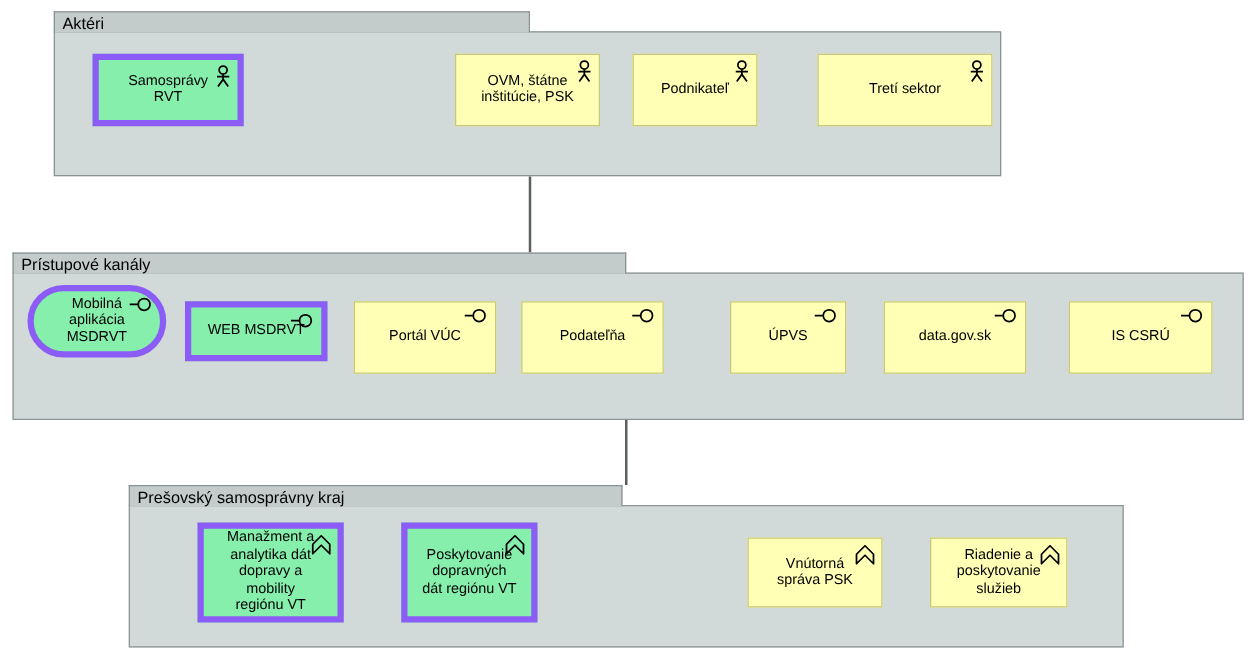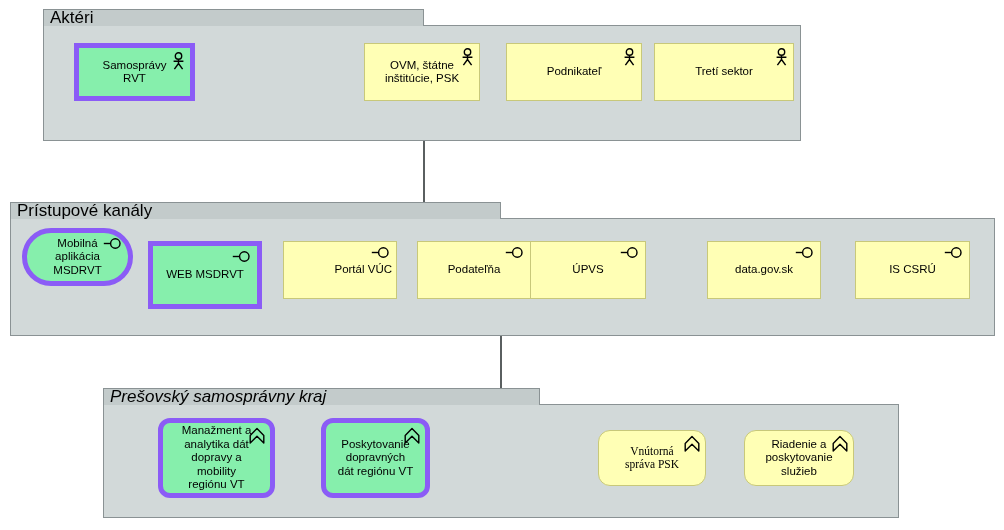--- a/index.html
+++ b/index.html
@@ -29,21 +29,21 @@
     top: 0;
     left: 0;
     height: 17px;
     box-sizing: border-box;
     background: #c3cbcb;
     border: 1px solid #8a9294;
     border-bottom: none;
     display: flex;
     align-items: center;
     padding-left: 6px;
-    font-size: 17px;
+    font-size: 13px;
     color: #000000;
     white-space: nowrap;
     z-index: 3;
   }
   .group-body {
     position: absolute;
     left: 0;
     top: 16px;
     right: 0;
     bottom: 0;
@@ -82,21 +82,21 @@
   }
   .node.yellow {
     background: #ffffb5;
     border: 1px solid #c8c87a;
   }
   .node.green {
     background: #86efac;
     border: 5px solid #8b5cf6;
   }
   .node.rounded {
-    border-radius: 12px;
+    border-radius: 0;
   }
 
   
   .node-icon {
     position: absolute;
     top: 4px;
     right: 5px;
     z-index: 2;
     line-height: 0;
   }
@@ -126,21 +126,21 @@
     <div class="node yellow" style="left: 364px; top: 43px; width: 116px; height: 58px;">
       <span class="label">OVM, štátne
 inštitúcie, PSK</span>
       <span class="node-icon">
         <svg width="13" height="18" viewBox="0 0 13 18">
           <circle cx="6.5" cy="4" r="3.2" fill="none" stroke="#000" stroke-width="1.4"></circle>
           <path d="M6.5 7.4 L6.5 11.5 M1.6 9.3 L11.4 9.3 M6.5 11.5 L2.4 17.2 M6.5 11.5 L10.6 17.2" fill="none" stroke="#000" stroke-width="1.4"></path>
         </svg>
       </span>
     </div>
-    <div class="node yellow" style="left: 506px; top: 43px; width: 136px; height: 58px;">
+    <div class="node yellow" style="left: 506px; top: 43px; width: 100px; height: 58px;">
       <span class="label">Podnikateľ</span>
       <span class="node-icon">
         <svg width="13" height="18" viewBox="0 0 13 18">
           <circle cx="6.5" cy="4" r="3.2" fill="none" stroke="#000" stroke-width="1.4"></circle>
           <path d="M6.5 7.4 L6.5 11.5 M1.6 9.3 L11.4 9.3 M6.5 11.5 L2.4 17.2 M6.5 11.5 L10.6 17.2" fill="none" stroke="#000" stroke-width="1.4"></path>
         </svg>
       </span>
     </div>
     <div class="node yellow" style="left: 654px; top: 43px; width: 140px; height: 58px;">
       <span class="label">Tretí sektor</span>
@@ -159,48 +159,48 @@
       <span class="label">Mobilná
 aplikácia
 MSDRVT</span>
       <span class="node-icon">
         <svg width="20" height="13" viewBox="0 0 20 13">
           <path d="M0.8 6.5 L7.2 6.5" stroke="#000" stroke-width="1.4" fill="none"></path>
           <circle cx="12.3" cy="6.5" r="4.7" fill="none" stroke="#000" stroke-width="1.4"></circle>
         </svg>
       </span>
     </div>
-    <div class="node green" style="left: 148px; top: 241px; width: 114px; height: 68px;">
+    <div class="node green" style="left: 148px; top: 241px; width: 114px; height: 48px;">
       <span class="label">WEB MSDRVT</span>
       <span class="node-icon">
         <svg width="20" height="13" viewBox="0 0 20 13">
           <path d="M0.8 6.5 L7.2 6.5" stroke="#000" stroke-width="1.4" fill="none"></path>
           <circle cx="12.3" cy="6.5" r="4.7" fill="none" stroke="#000" stroke-width="1.4"></circle>
         </svg>
       </span>
     </div>
-    <div class="node yellow" style="left: 283px; top: 241px; width: 114px; height: 58px; justify-content: flex-end;">
+    <div class="node yellow" style="left: 283px; top: 241px; width: 114px; height: 58px;">
       <span class="label">Portál VÚC</span>
       <span class="node-icon">
         <svg width="20" height="13" viewBox="0 0 20 13">
           <path d="M0.8 6.5 L7.2 6.5" stroke="#000" stroke-width="1.4" fill="none"></path>
           <circle cx="12.3" cy="6.5" r="4.7" fill="none" stroke="#000" stroke-width="1.4"></circle>
         </svg>
       </span>
     </div>
     <div class="node yellow" style="left: 417px; top: 241px; width: 114px; height: 58px;">
       <span class="label">Podateľňa</span>
       <span class="node-icon">
         <svg width="20" height="13" viewBox="0 0 20 13">
           <path d="M0.8 6.5 L7.2 6.5" stroke="#000" stroke-width="1.4" fill="none"></path>
           <circle cx="12.3" cy="6.5" r="4.7" fill="none" stroke="#000" stroke-width="1.4"></circle>
         </svg>
       </span>
     </div>
-    <div class="node yellow" style="left: 530px; top: 241px; width: 116px; height: 58px;">
+    <div class="node yellow" style="left: 584px; top: 241px; width: 93px; height: 58px;">
       <span class="label">ÚPVS</span>
       <span class="node-icon">
         <svg width="20" height="13" viewBox="0 0 20 13">
           <path d="M0.8 6.5 L7.2 6.5" stroke="#000" stroke-width="1.4" fill="none"></path>
           <circle cx="12.3" cy="6.5" r="4.7" fill="none" stroke="#000" stroke-width="1.4"></circle>
         </svg>
       </span>
     </div>
     <div class="node yellow" style="left: 707px; top: 241px; width: 114px; height: 58px;">
       <span class="label">data.gov.sk</span>
@@ -215,21 +215,21 @@
       <span class="label">IS CSRÚ</span>
       <span class="node-icon">
         <svg width="20" height="13" viewBox="0 0 20 13">
           <path d="M0.8 6.5 L7.2 6.5" stroke="#000" stroke-width="1.4" fill="none"></path>
           <circle cx="12.3" cy="6.5" r="4.7" fill="none" stroke="#000" stroke-width="1.4"></circle>
         </svg>
       </span>
     </div>
     <div class="group" style="left: 103px; top: 388px; width: 796px; height: 130px;">
       <div class="group-body"></div>
-      <div class="group-tab" style="width: 437px; font-style: italic;">Prešovský samosprávny kraj</div>
+      <div class="group-tab" style="width: 395px;">Prešovský samosprávny kraj</div>
     </div>
     <div class="node green rounded" style="left: 158px; top: 418px; width: 117px; height: 80px;">
       <span class="label">Manažment a
 analytika dát
 dopravy a
 mobility
 regiónu VT</span>
       <span class="node-icon">
         <svg width="16" height="17" viewBox="0 0 16 17">
           <path d="M1.2 16 L1.2 8.4 L8 1.6 L14.8 8.4 L14.8 16 L8 9.2 Z" fill="none" stroke="#000" stroke-width="1.4" stroke-linejoin="round"></path>
@@ -239,21 +239,21 @@
     <div class="node green rounded" style="left: 321px; top: 418px; width: 109px; height: 80px;">
       <span class="label">Poskytovanie
 dopravných
 dát regiónu VT</span>
       <span class="node-icon">
         <svg width="16" height="17" viewBox="0 0 16 17">
           <path d="M1.2 16 L1.2 8.4 L8 1.6 L14.8 8.4 L14.8 16 L8 9.2 Z" fill="none" stroke="#000" stroke-width="1.4" stroke-linejoin="round"></path>
         </svg>
       </span>
     </div>
-    <div class="node yellow rounded" style="left: 598px; top: 430px; width: 108px; height: 56px; font-family: Liberation Serif, serif;">
+    <div class="node yellow rounded" style="left: 598px; top: 430px; width: 108px; height: 56px;">
       <span class="label">Vnútorná
 správa PSK</span>
       <span class="node-icon">
         <svg width="16" height="17" viewBox="0 0 16 17">
           <path d="M1.2 16 L1.2 8.4 L8 1.6 L14.8 8.4 L14.8 16 L8 9.2 Z" fill="none" stroke="#000" stroke-width="1.4" stroke-linejoin="round"></path>
         </svg>
       </span>
     </div>
     <div class="node yellow rounded" style="left: 744px; top: 430px; width: 110px; height: 56px;">
       <span class="label">Riadenie a

